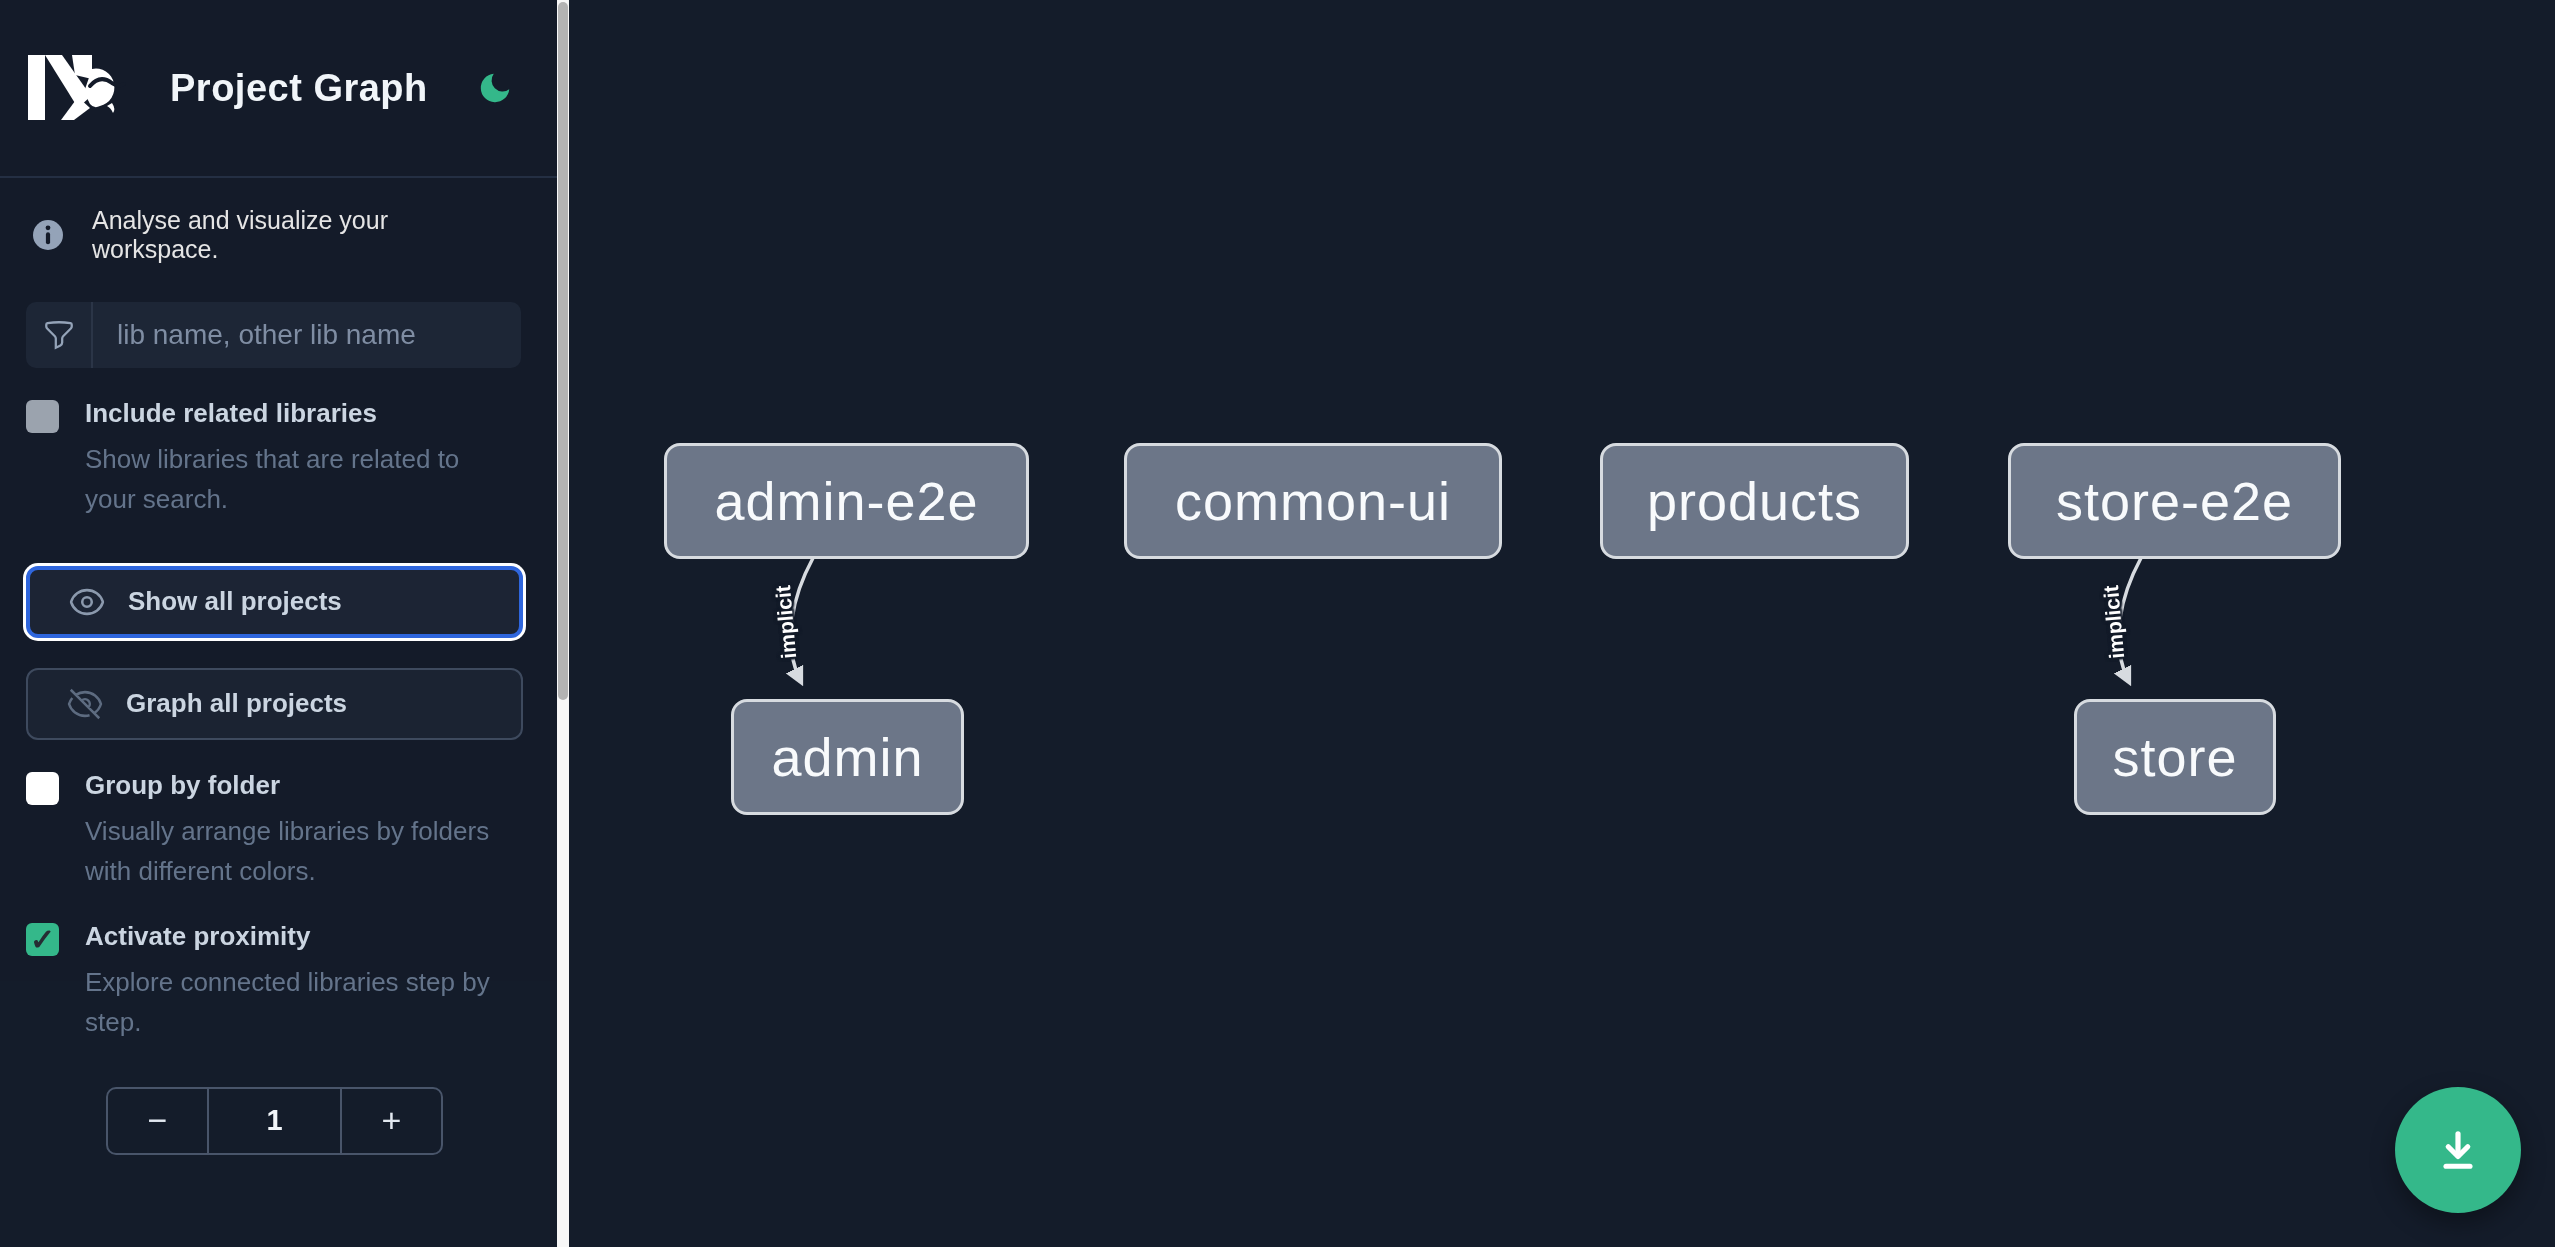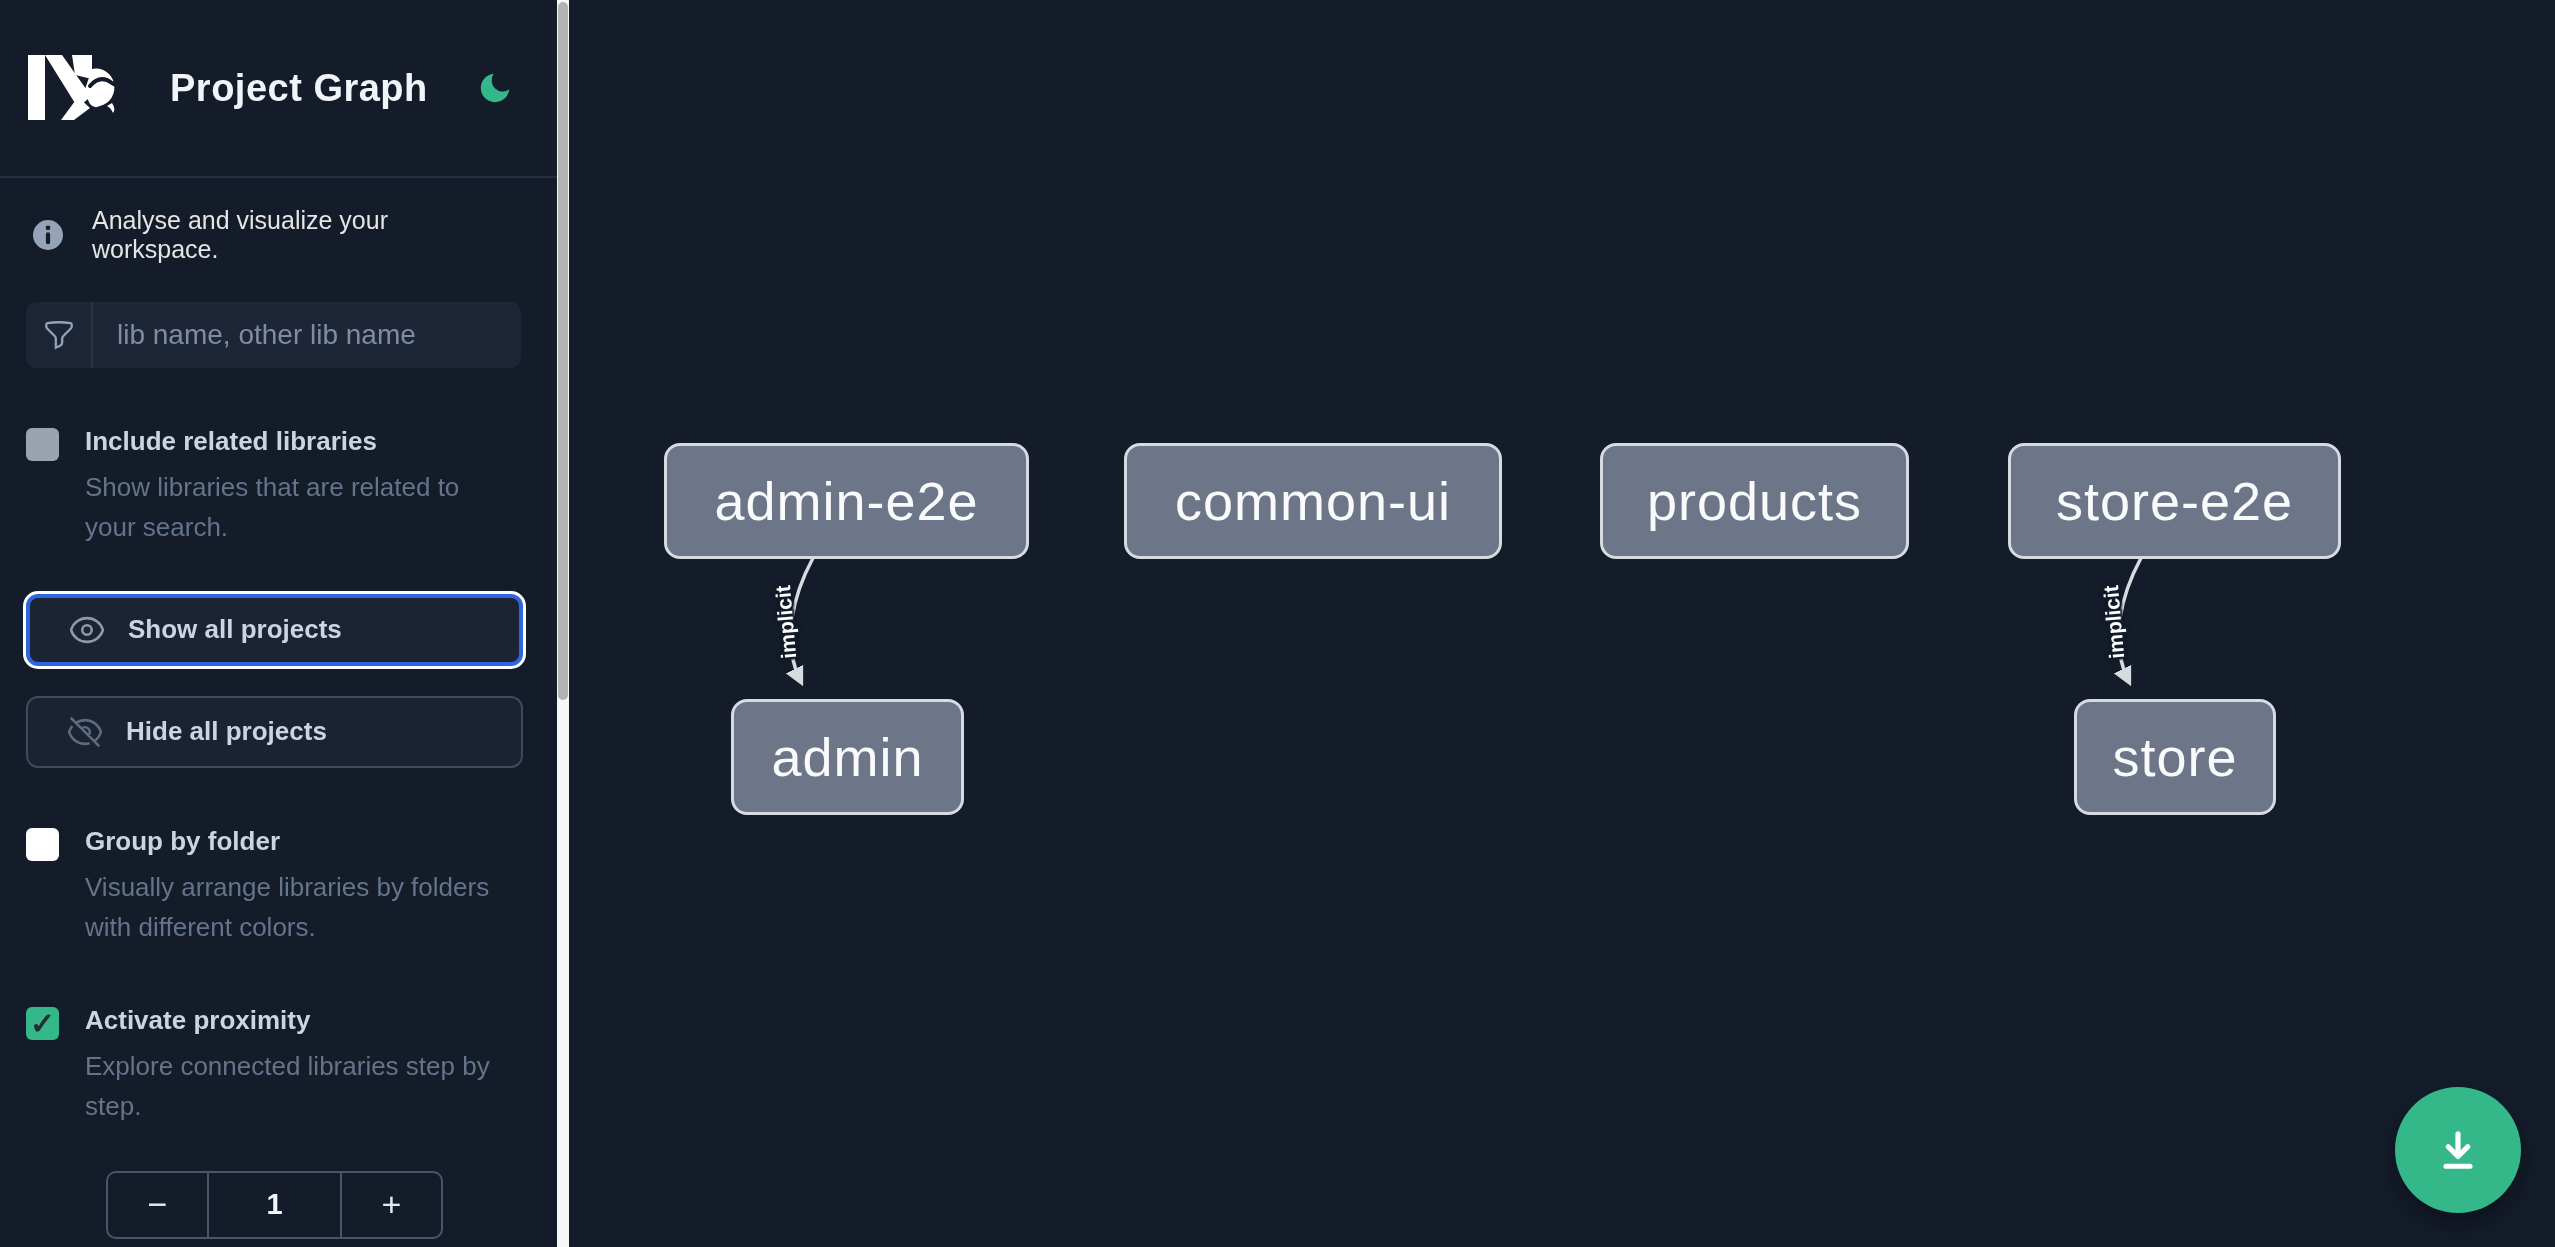--- a/index.html
+++ b/index.html
@@ -50,21 +50,21 @@
     border-right:2px solid #2b3547; flex:0 0 auto;
   }
   .search-icon-cell svg { width:34px; height:34px; }
   .search-input {
     flex:1; height:100%; background:transparent; border:none; outline:none;
     font-family:"Liberation Sans", sans-serif;
     font-size:28px; color:#cbd5e1; padding:0 24px;
   }
   .search-input::placeholder { color:#7f8da3; }
 
-  .check-row { display:flex; margin-top:58px; }
+  .check-row { display:flex; margin-top:30px; }
   .checkbox {
     width:33px; height:33px; border-radius:6px; flex:0 0 auto;
     margin-top:2px; cursor:pointer;
   }
   .checkbox.disabled-unchecked { background:#9ba3ae; }
   .checkbox.unchecked { background:#ffffff; }
   .checkbox.checked {
     background:#34b88a; display:flex; align-items:center; justify-content:center;
     color:#262c33; font-size:30px; font-weight:700; line-height:1;
   }
@@ -200,21 +200,21 @@
         <path d="M2.036 12.322a1.012 1.012 0 0 1 0-.639C3.423 7.51 7.36 4.5 12 4.5c4.638 0 8.573 3.007 9.963 7.178.07.207.07.431 0 .639C20.577 16.49 16.64 19.5 12 19.5c-4.638 0-8.573-3.007-9.963-7.178Z"></path>
         <path d="M15 12a3 3 0 1 1-6 0 3 3 0 0 1 6 0Z"></path>
       </svg>
       <span>Show all projects</span>
     </button>
 
     <button class="side-btn">
       <svg viewBox="0 0 24 24" fill="none" stroke="#5d6b80" stroke-width="1.6" aria-hidden="true">
         <path d="M3.98 8.223A10.477 10.477 0 0 0 1.934 12C3.226 16.338 7.244 19.5 12 19.5c.993 0 1.953-.138 2.863-.395M6.228 6.228A10.451 10.451 0 0 1 12 4.5c4.756 0 8.773 3.162 10.065 7.498a10.522 10.522 0 0 1-4.293 5.774M6.228 6.228 3 3m3.228 3.228 3.65 3.65m7.894 7.894L21 21m-3.228-3.228-3.65-3.65m0 0a3 3 0 1 0-4.243-4.243m4.242 4.242L9.88 9.88"></path>
       </svg>
-      <span>Hide all projects</span>
+      <span>Graph all projects</span>
     </button>
 
     <div class="check-row">
       <span class="checkbox unchecked"></span>
       <div class="check-texts">
         <div class="check-label">Group by folder</div>
         <div class="check-desc">Visually arrange libraries by folders with different colors.</div>
       </div>
     </div>
 

